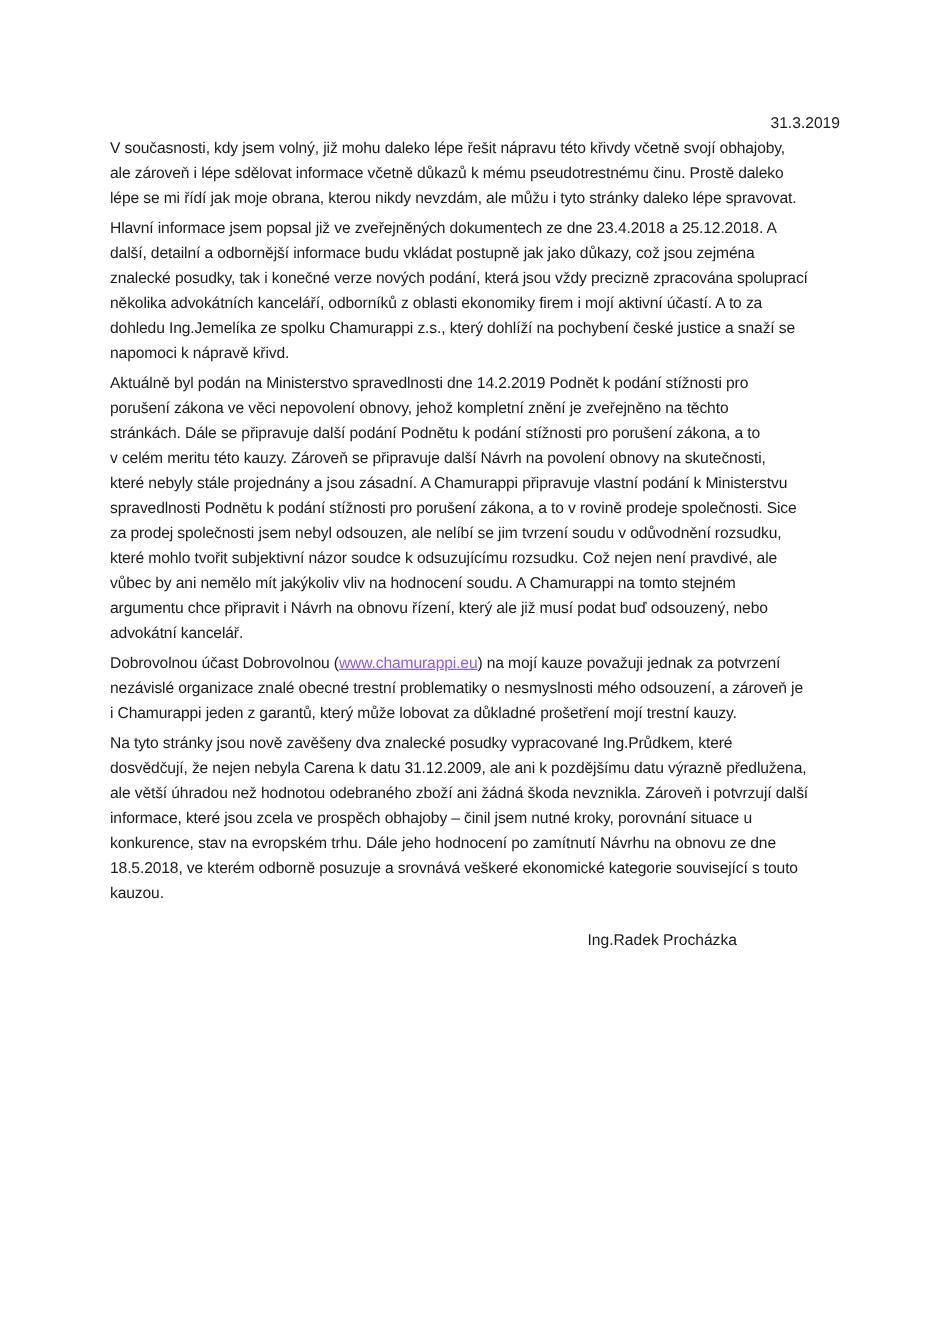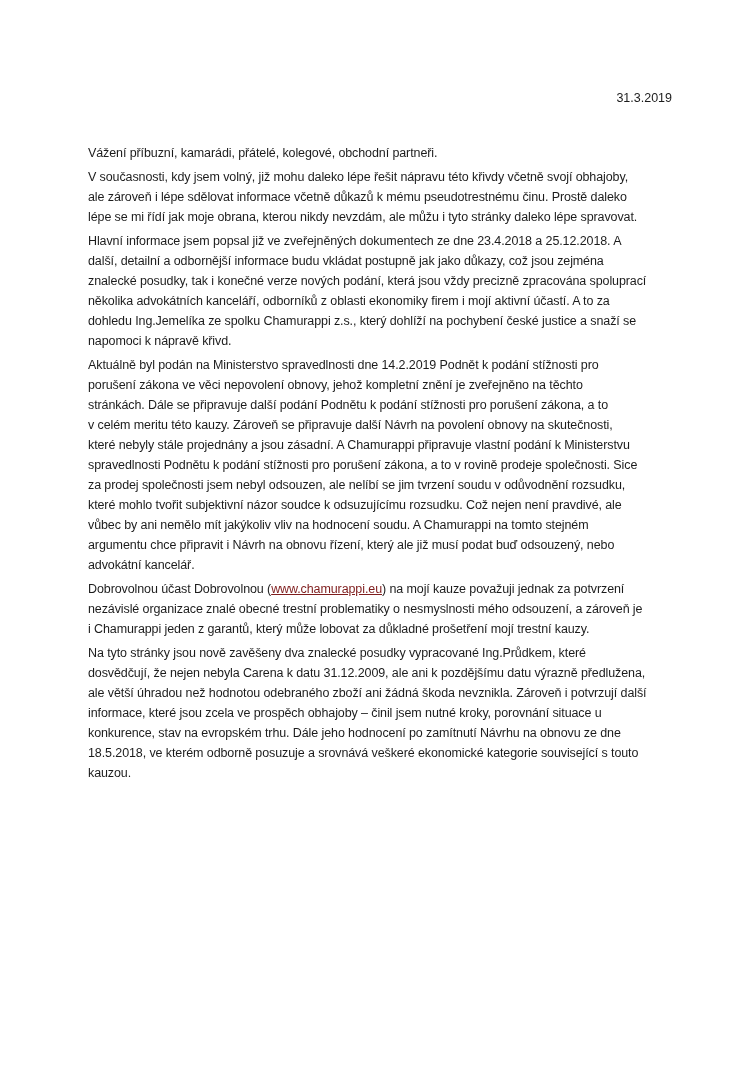--- a/index.html
+++ b/index.html
@@ -30,39 +30,38 @@
     margin: 0 0 4px 0;
     font-size: 12.5px;
     line-height: 20px;
     letter-spacing: -0.1px;
     white-space: pre-line;
   }
   .salutation {
     margin-top: 35px;
   }
   a.doc-link {
-    color: #7f1d1d;
+    color: #8b5cf6;
     text-decoration: underline;
     cursor: pointer;
   }
   .signature {
     margin-top: 18px;
     margin-left: 382px;
     font-size: 12.5px;
     line-height: 20px;
   }
 </style>
 </head>
 <body>
 
 <div class="page">
 
   <div class="date-line">31.3.2019</div>
 
-  <p class="para salutation">Vážení příbuzní, kamarádi, přátelé, kolegové, obchodní partneři.</p>
 
   <p class="para">V současnosti, kdy jsem volný, již mohu daleko lépe řešit nápravu této křivdy včetně svojí obhajoby,
 ale zároveň i lépe sdělovat informace včetně důkazů k mému pseudotrestnému činu. Prostě daleko
 lépe se mi řídí jak moje obrana, kterou nikdy nevzdám, ale můžu i tyto stránky daleko lépe spravovat.</p>
 
   <p class="para">Hlavní informace jsem popsal již ve zveřejněných dokumentech ze dne 23.4.2018 a 25.12.2018. A
 další, detailní a odbornější informace budu vkládat postupně jak jako důkazy, což jsou zejména
 znalecké posudky, tak i konečné verze nových podání, která jsou vždy precizně zpracována spoluprací
 několika advokátních kanceláří, odborníků z oblasti ekonomiky firem i mojí aktivní účastí. A to za
 dohledu Ing.Jemelíka ze spolku Chamurappi z.s., který dohlíží na pochybení české justice a snaží se
@@ -85,14 +84,15 @@
 i Chamurappi jeden z garantů, který může lobovat za důkladné prošetření mojí trestní kauzy.</span></p>
 
   <p class="para">Na tyto stránky jsou nově zavěšeny dva znalecké posudky vypracované Ing.Průdkem, které
 dosvědčují, že nejen nebyla Carena k datu 31.12.2009, ale ani k pozdějšímu datu výrazně předlužena,
 ale větší úhradou než hodnotou odebraného zboží ani žádná škoda nevznikla. Zároveň i potvrzují další
 informace, které jsou zcela ve prospěch obhajoby – činil jsem nutné kroky, porovnání situace u
 konkurence, stav na evropském trhu. Dále jeho hodnocení po zamítnutí Návrhu na obnovu ze dne
 18.5.2018, ve kterém odborně posuzuje a srovnává veškeré ekonomické kategorie související s touto
 kauzou.</p>
 
+  <div class="signature">Ing.Radek Procházka</div>
 
 </div>
 
 </body></html>

